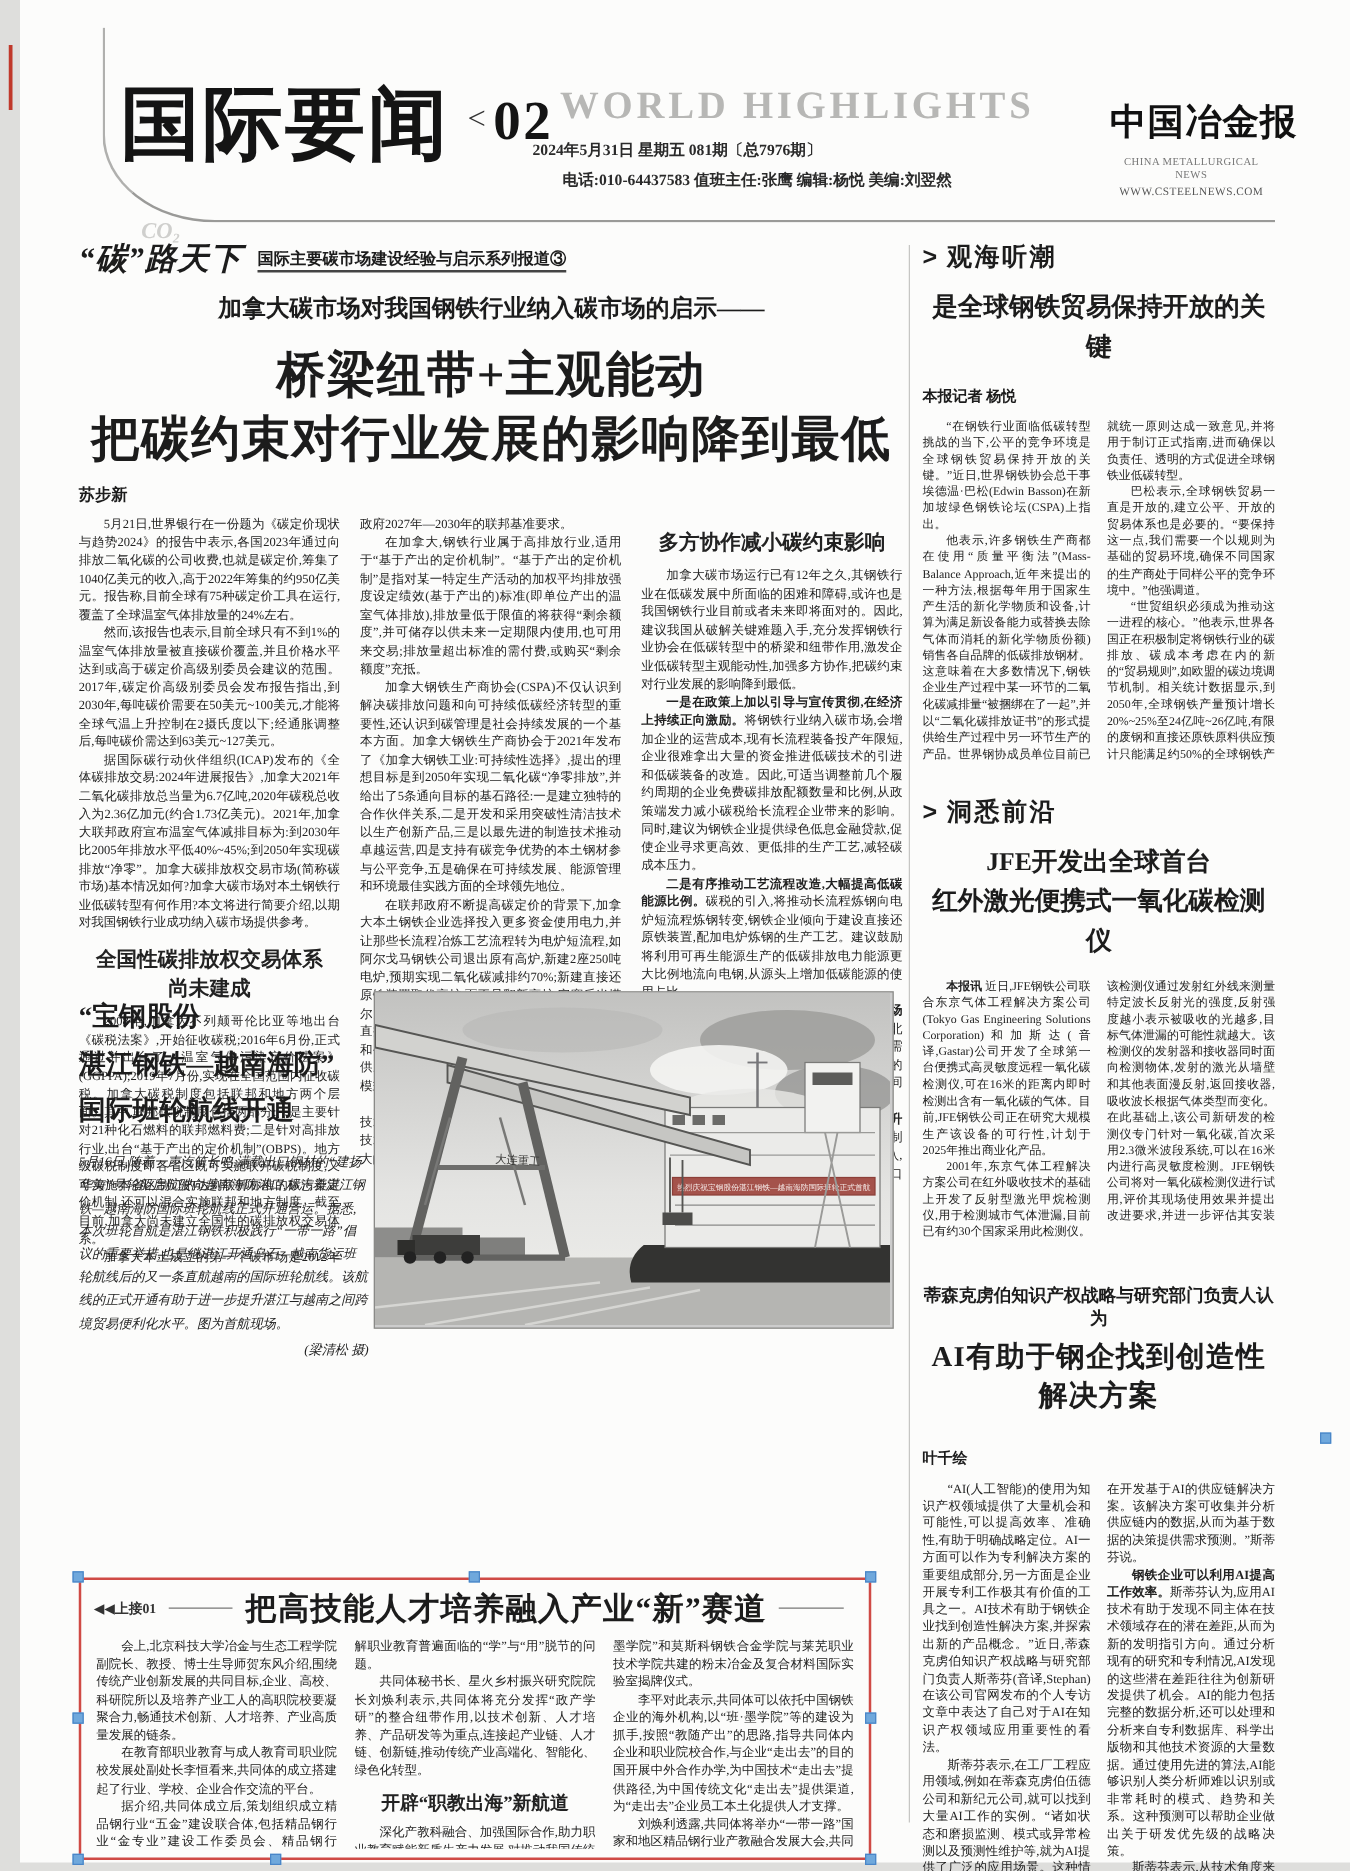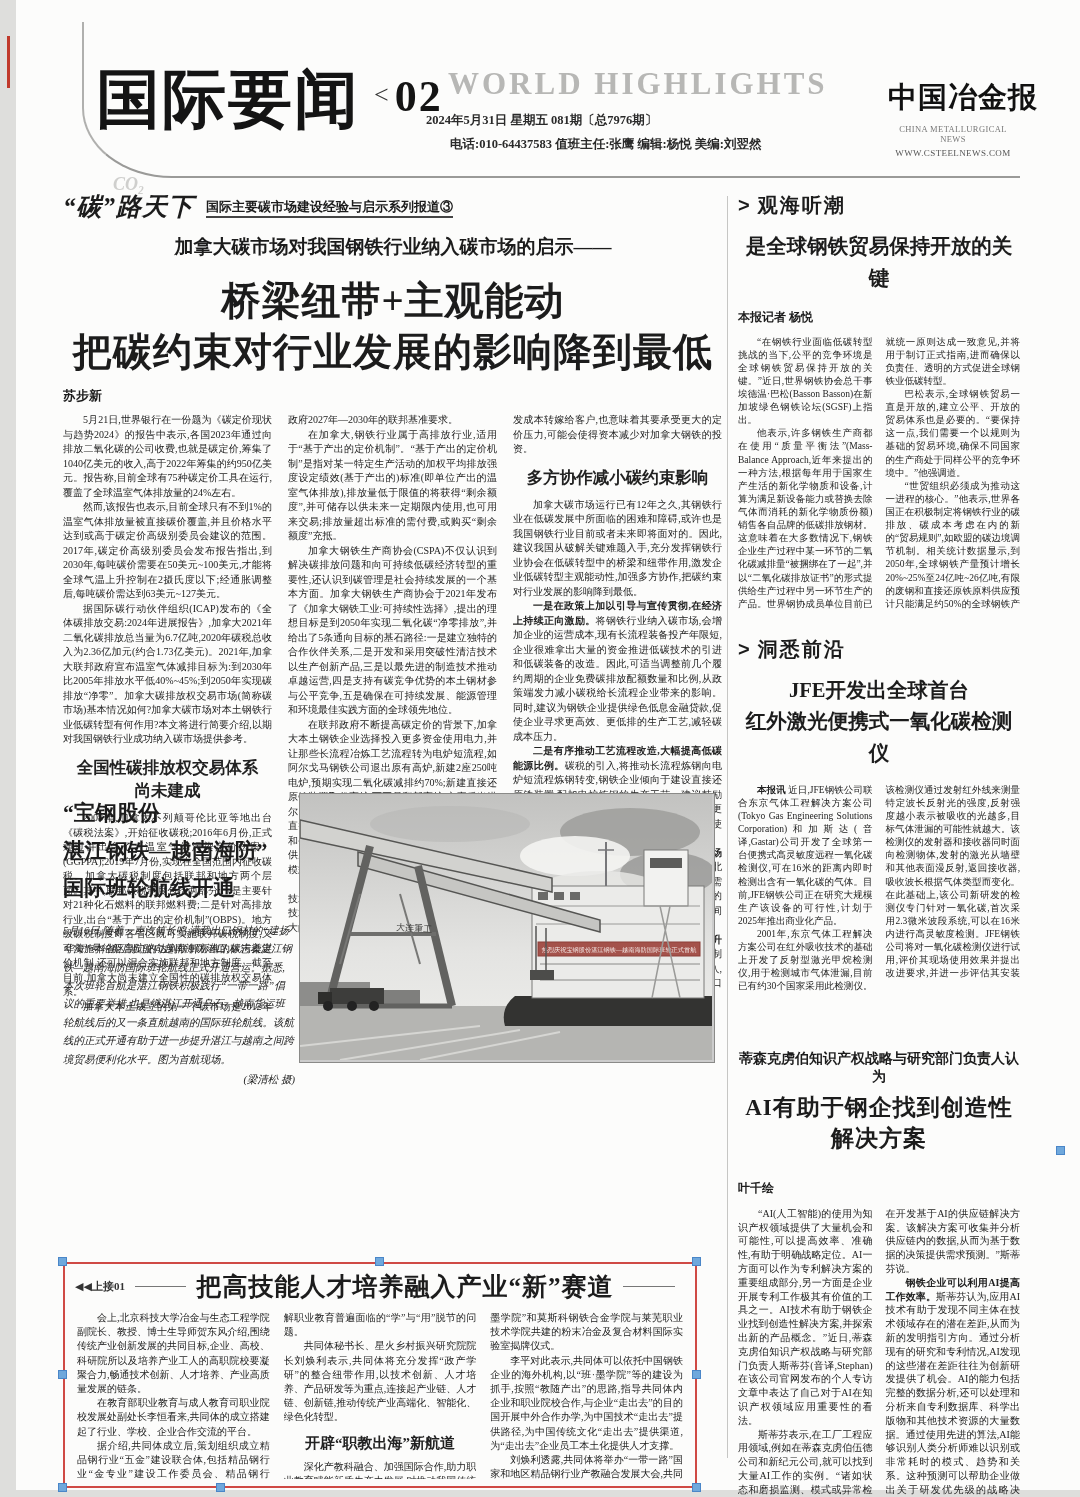--- a/index.html
+++ b/index.html
@@ -67,21 +67,21 @@
   .v-divider{position:absolute;left:711px;top:196px;width:1px;height:1262px;background:#c6c6c4;}
   .sidebar{position:absolute;left:722px;top:192px;width:282px;}
   .sec-marker{font-size:20px;font-weight:900;letter-spacing:2px;}
   .sec-marker .chev{font-family:"Liberation Sans","DejaVu Sans",sans-serif;font-weight:900;margin-right:6px;}
   .sb-title{text-align:center;font-weight:900;font-size:20.5px;line-height:1.55;margin-top:12px;}
   .sb-byline{font-size:12px;font-weight:700;margin-top:14px;}
   .sb-body{margin-top:10px;font-size:9.5px;line-height:1.38;color:#222;
     column-count:2;column-gap:13px;overflow:hidden;}
   .a1-body{height:282px;}
   .a2-body{height:222px;}
-  .a3-kicker{text-align:center;font-size:14px;font-weight:900;margin-top:44px;}
+  .a3-kicker{text-align:center;font-size:14px;font-weight:900;margin-top:22px;}
   .a3-title{text-align:center;font-size:23px;font-weight:900;letter-spacing:1px;margin-top:6px;}
   .a3-byline{font-size:12px;font-weight:700;margin-top:26px;}
   .a3-body{height:392px;margin-top:10px;font-size:10px;}
   .gap18{height:18px;}
 
   
   .cont-box{
     position:absolute;left:47px;top:1262px;width:634px;height:226px;
     border:2px solid #cf4a45;background:#fcfcfb;box-sizing:border-box;
   }
@@ -145,23 +145,20 @@
             <p class="para cont">政府2027年—2030年的联邦基准要求。</p>
           </div>
         <div>
             <p class="para">在加拿大,钢铁行业属于高排放行业,适用于“基于产出的定价机制”。“基于产出的定价机制”是指对某一特定生产活动的加权平均排放强度设定绩效(基于产出的)标准(即单位产出的温室气体排放),排放量低于限值的将获得“剩余额度”,并可储存以供未来一定期限内使用,也可用来交易;排放量超出标准的需付费,或购买“剩余额度”充抵。</p>
             <p class="para">加拿大钢铁生产商协会(CSPA)不仅认识到解决碳排放问题和向可持续低碳经济转型的重要性,还认识到碳管理是社会持续发展的一个基本方面。加拿大钢铁生产商协会于2021年发布了《加拿大钢铁工业:可持续性选择》,提出的理想目标是到2050年实现二氧化碳“净零排放”,并给出了5条通向目标的基石路径:一是建立独特的合作伙伴关系,二是开发和采用突破性清洁技术以生产创新产品,三是以最先进的制造技术推动卓越运营,四是支持有碳竞争优势的本土钢材参与公平竞争,五是确保在可持续发展、能源管理和环境最佳实践方面的全球领先地位。</p>
             <p class="para">在联邦政府不断提高碳定价的背景下,加拿大本土钢铁企业选择投入更多资金使用电力,并让那些长流程冶炼工艺流程转为电炉短流程,如阿尔戈马钢铁公司退出原有高炉,新建2座250吨电炉,预期实现二氧化碳减排约70%;新建直接还原铁装置取代高炉,而不是翻新高炉;安赛乐米塔尔多法斯科工厂宣布建造1座年产能200万吨的直接还原铁工厂。改善企业的ESG(环境、社会和公司治理)状况,努力成为下游用钢客户的首选供应商,已成为加拿大钢铁企业需适应的新发展模式。</p>
             <p class="para">碳定价可以作为投资能源和温室气体减排技术的信号。然而,加拿大几乎没有能力将低碳技术研发成本转嫁给客户,也意味着其要承受更大的定价</p>
           </div>
       </div>
       <div class="news-col">
-        <div>
-            <p class="para cont">发成本转嫁给客户,也意味着其要承受更大的定价压力,可能会使得资本减少对加拿大钢铁的投资。</p>
-          </div>
         <div class="col-subhead">多方协作减小碳约束影响</div>
         <div>
             <p class="para">加拿大碳市场运行已有12年之久,其钢铁行业在低碳发展中所面临的困难和障碍,或许也是我国钢铁行业目前或者未来即将面对的。因此,建议我国从破解关键难题入手,充分发挥钢铁行业协会在低碳转型中的桥梁和纽带作用,激发企业低碳转型主观能动性,加强多方协作,把碳约束对行业发展的影响降到最低。</p>
             <p class="para"><b>一是在政策上加以引导与宣传贯彻,在经济上持续正向激励。</b>将钢铁行业纳入碳市场,会增加企业的运营成本,现有长流程装备投产年限短,企业很难拿出大量的资金推进低碳技术的引进和低碳装备的改造。因此,可适当调整前几个履约周期的企业免费碳排放配额数量和比例,从政策端发力减小碳税给长流程企业带来的影响。同时,建议为钢铁企业提供绿色低息金融贷款,促使企业寻求更高效、更低排的生产工艺,减轻碳成本压力。</p>
             <p class="para"><b>二是有序推动工艺流程改造,大幅提高低碳能源比例。</b>碳税的引入,将推动长流程炼钢向电炉短流程炼钢转变,钢铁企业倾向于建设直接还原铁装置,配加电炉炼钢的生产工艺。建议鼓励将利用可再生能源生产的低碳排放电力能源更大比例地流向电钢,从源头上增加低碳能源的使用占比。</p>
             <p class="para"><b>三是纳入全国统一碳市场管理,推进碳市场间的互通互认。</b>我国钢铁行业产能布局有着“北重南轻、东多西少”的地域分布特点,钢铁行业需纳入全国统一碳市场进行管理,通过缴纳碳税的方式,实现跨省碳税的互认互通,同步推进国际间的认证工作。</p>
             <p class="para"><b>四是加速推进国际钢铁产能合作,努力提升环保与社会效益。</b>欧盟施行的碳边境调节机制(CBAM)给国内钢铁企业带来挑战。碳税的引入,将使国内钢铁企业丧失部分成本竞争优势,出口导向型企业恐将失去部分国际市场份额。</p>
             <p class="para cont note">(作者系冶金工业出版社信息咨询部主任)</p>
           </div>
       </div>
@@ -245,21 +242,21 @@
   <div class="sidebar">
 
     <div class="sec-marker">
       <span class="chev">&gt;</span><span>观海听潮</span>
     </div>
     <div class="sb-title">
       <div>是全球钢铁贸易保持开放的关键</div>
     </div>
     <div class="sb-byline">本报记者 杨悦</div>
     <div class="sb-body a1-body">
-        <p class="para">“在钢铁行业面临低碳转型挑战的当下,公平的竞争环境是全球钢铁贸易保持开放的关键。”近日,世界钢铁协会总干事埃德温·巴松(Basson Basson)在新加坡绿色钢铁论坛(SGSF)上指出。</p>
+        <p class="para">“在钢铁行业面临低碳转型挑战的当下,公平的竞争环境是全球钢铁贸易保持开放的关键。”近日,世界钢铁协会总干事埃德温·巴松(Edwin Basson)在新加坡绿色钢铁论坛(CSPA)上指出。</p>
         <p class="para">他表示,许多钢铁生产商都在使用“质量平衡法”(Mass-Balance Approach,近年来提出的一种方法,根据每年用于国家生产生活的新化学物质和设备,计算为满足新设备能力或替换去除气体而消耗的新化学物质份额)销售各自品牌的低碳排放钢材。这意味着在大多数情况下,钢铁企业生产过程中某一环节的二氧化碳减排量“被捆绑在了一起”,并以“二氧化碳排放证书”的形式提供给生产过程中另一环节生产的产品。世界钢协成员单位目前已就统一原则达成一致意见,并将用于制订正式指南,进而确保以负责任、透明的方式促进全球钢铁业低碳转型。</p>
         <p class="para">巴松表示,全球钢铁贸易一直是开放的,建立公平、开放的贸易体系也是必要的。“要保持这一点,我们需要一个以规则为基础的贸易环境,确保不同国家的生产商处于同样公平的竞争环境中。”他强调道。</p>
         <p class="para">“世贸组织必须成为推动这一进程的核心。”他表示,世界各国正在积极制定将钢铁行业的碳排放、碳成本考虑在内的新的“贸易规则”,如欧盟的碳边境调节机制。相关统计数据显示,到2050年,全球钢铁产量预计增长20%~25%至24亿吨~26亿吨,有限的废钢和直接还原铁原料供应预计只能满足约50%的全球钢铁产量。在此背景下,低碳技术研发尤为重要。</p>
       </div>
 
     <div class="gap18"></div>
     <div class="sec-marker">
       <span class="chev">&gt;</span><span>洞悉前沿</span>
     </div>
     <div class="sb-title">

